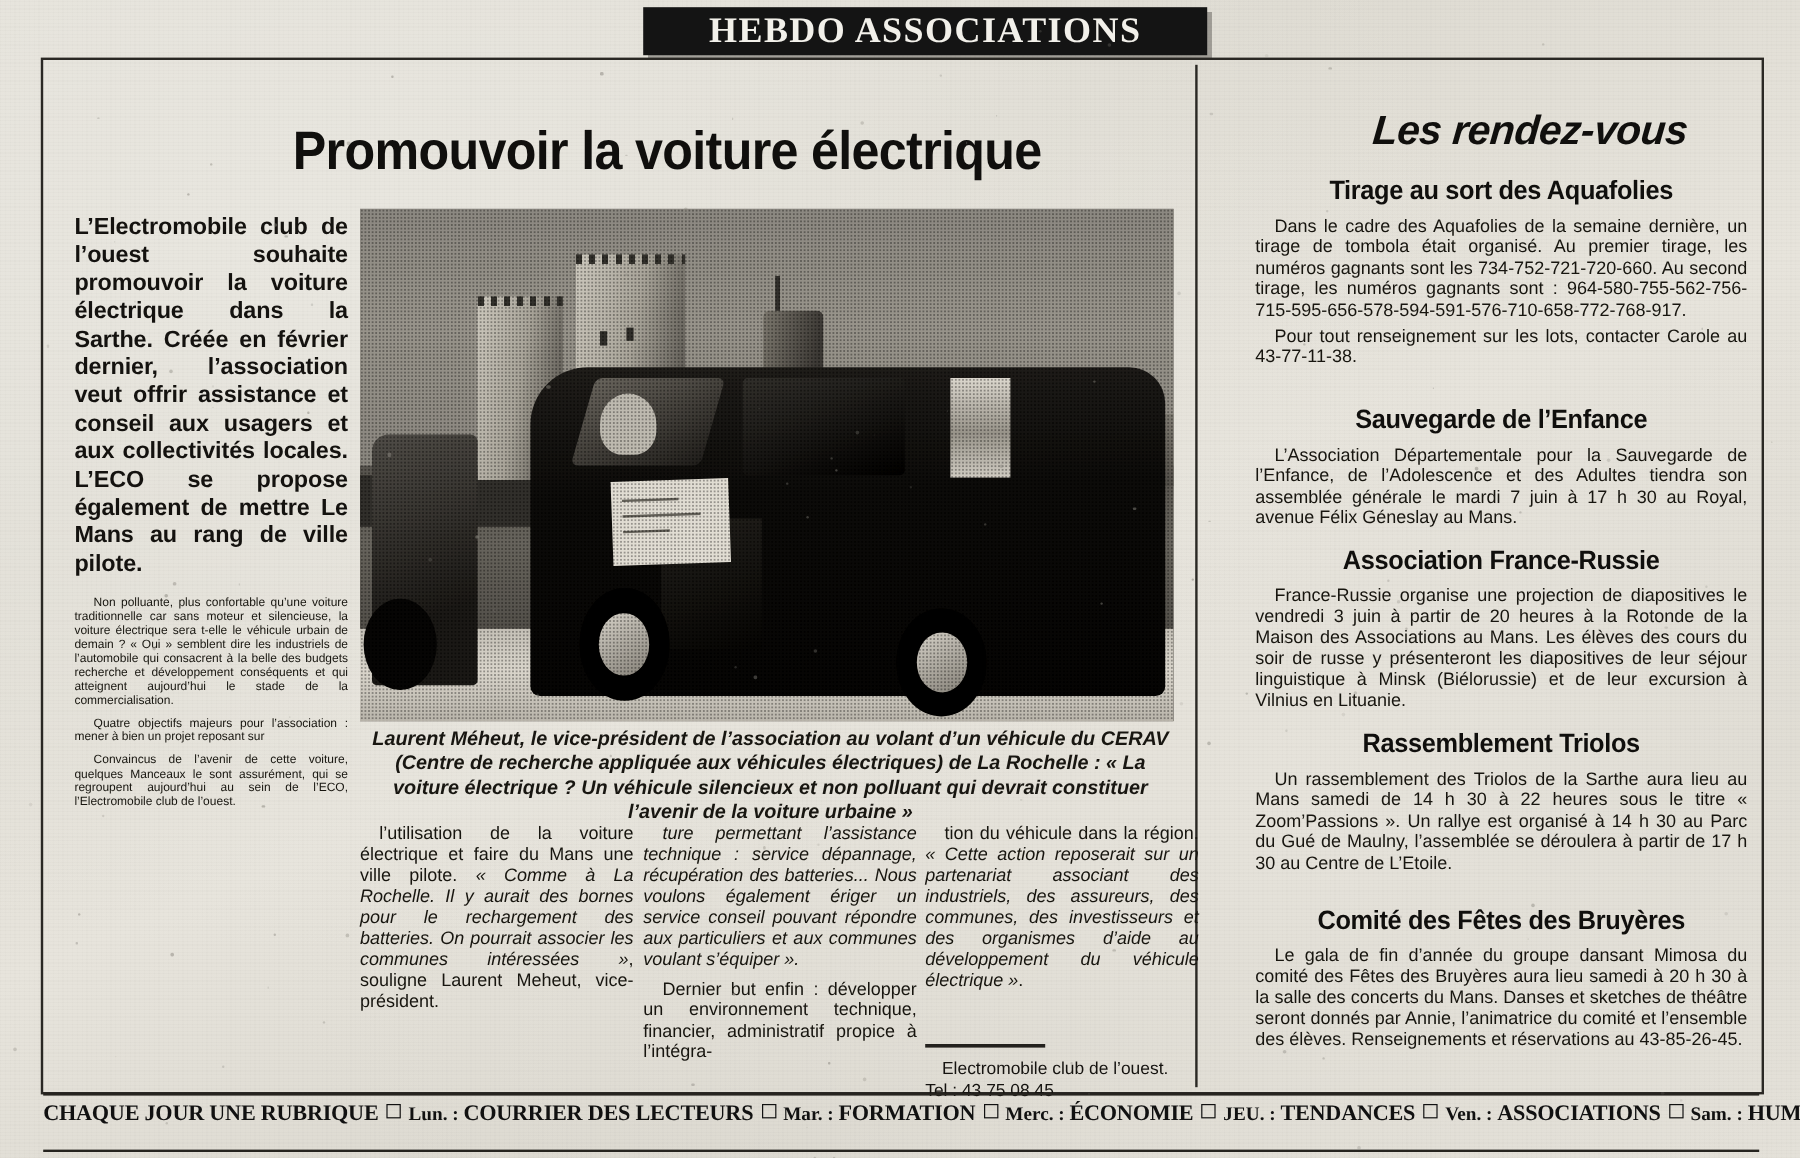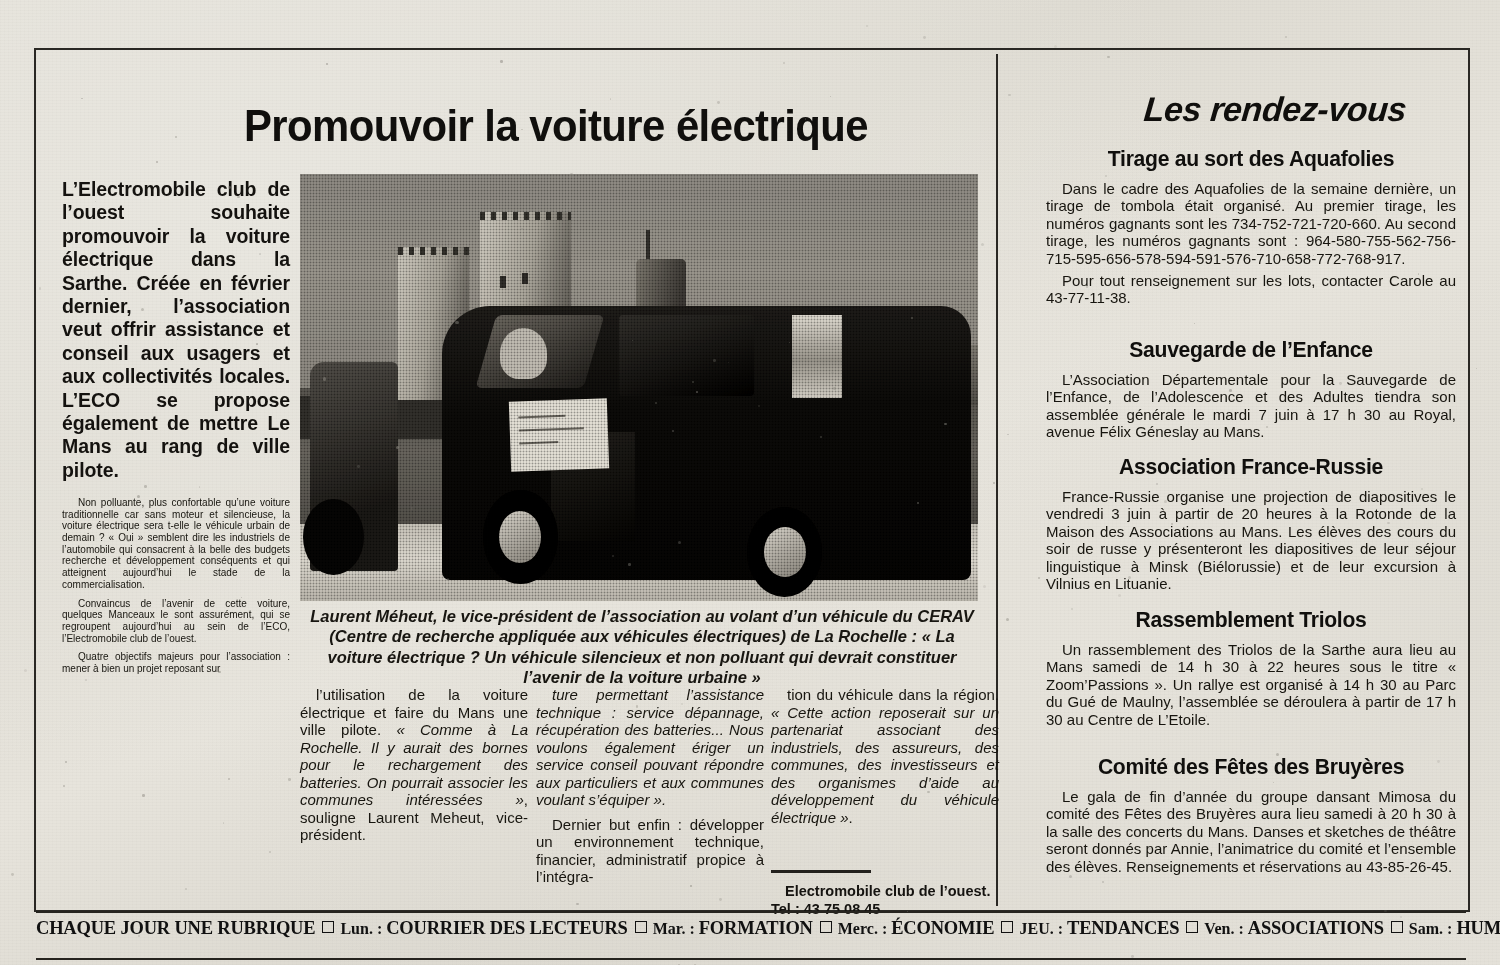--- a/index.html
+++ b/index.html
@@ -157,21 +157,21 @@
   .col .q{font-style:italic;}
   .c1{left:264px;}
   .c2{left:500px;}
   .c3{left:735px;}
 
   .hrule{
     position:absolute;left:735px;top:820px;width:100px;height:3px;background:#23211d;
   }
   .contact{
     position:absolute;left:735px;top:832px;width:230px;
-    font-size:14.5px;font-weight:bold;line-height:1.25;color:#151310;
+    font-size:14.5px;font-weight:normal;line-height:1.25;color:#151310;
   }
   .contact .l1{text-indent:14px;}
 
   
   .rail{position:absolute;left:998px;top:4px;width:432px;height:852px;}
   .rail-title{
     position:absolute;left:110px;top:36px;
     font-size:34px;font-weight:bold;font-style:italic;color:#100f0d;
     letter-spacing:-.4px;transform:skewX(-5deg);
   }
@@ -205,33 +205,36 @@
   }
   .footline{position:absolute;left:36px;top:911px;width:1430px;height:2px;background:#26241f;}
   .footline2{position:absolute;left:36px;top:958px;width:1430px;height:2px;background:#26241f;}
 </style>
 </head>
 <body>
 
 <div class="page">
   <div class="grain"></div>
 
+  <div class="masthead">
+    <span class="masthead-text">HEBDO ASSOCIATIONS</span>
+  </div>
 
   <div class="frame">
     <div class="frame-inner">
       <div class="vrule" style="left:960px;"></div>
 
       <div class="headline">Promouvoir la voiture électrique</div>
 
       <div class="intro">L’Electromobile club de l’ouest souhaite promouvoir la voiture électrique dans la Sarthe. Créée en février dernier, l’association veut offrir assistance et conseil aux usagers et aux collectivités locales. L’ECO se propose également de mettre Le Mans au rang de ville pilote.</div>
 
       <div class="leftbody" id="left-body">
           <p>Non polluante, plus confortable qu’une voiture traditionnelle car sans moteur et silencieuse, la voiture électrique sera t-elle le véhicule urbain de demain ? « Oui » semblent dire les industriels de l’automobile qui consacrent à la belle des budgets recherche et développement conséquents et qui atteignent aujourd’hui le stade de la commercialisation.</p>
+          <p>Quatre objectifs majeurs pour l’association : mener à bien un projet reposant sur</p>
           <p>Convaincus de l’avenir de cette voiture, quelques Manceaux le sont assurément, qui se regroupent aujourd’hui au sein de l’ECO, l’Electromobile club de l’ouest.</p>
-          <p>Quatre objectifs majeurs pour l’association : mener à bien un projet reposant sur</p>
         </div>
 
       <div class="photo">
         <div class="ph-sky"></div>
         <div class="ph-water"></div>
         <div class="ph-quay"></div>
         <div class="tower t1">
             <div class="crenel"></div>
           </div>
         <div class="tower t2">

